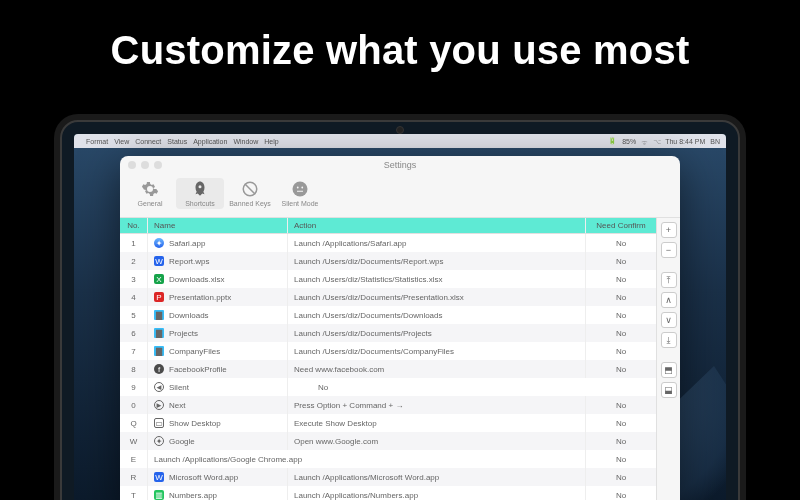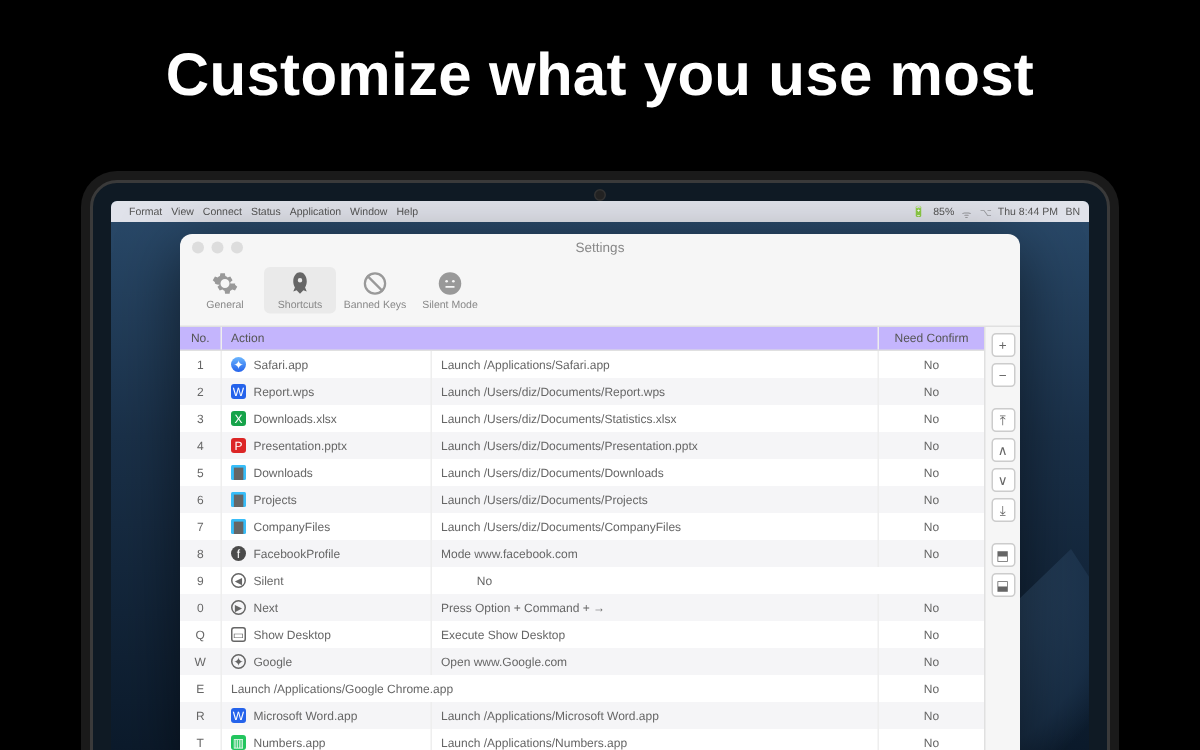--- a/index.html
+++ b/index.html
@@ -20,21 +20,21 @@
 .traffic div { width: 8px; height: 8px; border-radius: 50%; background: #ddd; }
 .win-title { position: absolute; left: 0; right: 0; text-align: center; font-size: 9px; color: #888; }
 .toolbar { height: 44px; display: flex; align-items: flex-start; gap: 2px; padding: 4px 6px 0; border-bottom: 1px solid #e0e0e0; }
 .tool-btn { width: 48px; text-align: center; cursor: pointer; padding: 2px 0; border-radius: 4px; }
 .tool-btn.active { background: #eaeaea; }
 .tool-btn .ticon { width: 18px; height: 18px; margin: 0 auto 2px; display: flex; align-items: center; justify-content: center; color: #999; }
 .tool-btn.active .ticon { color: #666; }
 .tool-btn .tlabel { font-size: 7px; color: #888; }
 .table-wrap { flex: 1; display: flex; overflow: hidden; background: #fff; }
 .table { flex: 1; overflow: hidden; }
-.thead { display: flex; height: 16px; background: #c4b5fd; border-bottom: 1px solid #e0e0e0; font-size: 8px; color: #555; font-weight: 500; }
+.thead { display: flex; height: 16px; background: #5eead4; border-bottom: 1px solid #e0e0e0; font-size: 8px; color: #555; font-weight: 500; }
 .th, .td { display: flex; align-items: center; padding: 0 6px; border-right: 1px solid #eee; }
 .th:last-child, .td:last-child { border-right: none; }
 .c-no { width: 28px; justify-content: center; }
 .c-name { width: 140px; }
 .c-action { flex: 1; }
 .c-confirm { width: 70px; justify-content: center; }
 .tbody { overflow-y: hidden; }
 .tr { display: flex; height: 18px; font-size: 8px; color: #666; }
 .tr:nth-child(even) { background: #f5f5f7; }
 .td.c-name { gap: 5px; }
@@ -120,20 +120,21 @@
               </svg>
             </div>
             <div class="tlabel">Silent Mode</div>
           </div>
         </div>
 
       <div class="table-wrap">
         <div class="table">
           <div class="thead">
             <div class="th c-no">No.</div>
+            <div class="th c-name">Name</div>
             <div class="th c-action">Action</div>
             <div class="th c-confirm">Need Confirm</div>
           </div>
           <div class="tbody" id="tbody">
               <div class="tr">
                 <div class="td c-no">1</div>
                 <div class="td c-name">
                   <span><div class="file-ico" style="background:linear-gradient(#6bb6ff,#2563eb);border-radius:50%;color:#fff">✦</div></span>
                   <span>Safari.app</span>
                 </div>
@@ -148,30 +149,30 @@
                 </div>
                 <div class="td c-action">Launch /Users/diz/Documents/Report.wps</div>
                 <div class="td c-confirm">No</div>
               </div>
               <div class="tr">
                 <div class="td c-no">3</div>
                 <div class="td c-name">
                   <span><div class="file-ico" style="background:#16a34a;color:#fff">X</div></span>
                   <span>Downloads.xlsx</span>
                 </div>
-                <div class="td c-action">Launch /Users/diz/Documents/Statistics.xlsx</div>
+                <div class="td c-action">Launch /Users/diz/Statistics/Statistics.xlsx</div>
                 <div class="td c-confirm">No</div>
               </div>
               <div class="tr">
                 <div class="td c-no">4</div>
                 <div class="td c-name">
                   <span><div class="file-ico" style="background:#dc2626;color:#fff">P</div></span>
                   <span>Presentation.pptx</span>
                 </div>
-                <div class="td c-action">Launch /Users/diz/Documents/Presentation.pptx</div>
+                <div class="td c-action">Launch /Users/diz/Documents/Presentation.xlsx</div>
                 <div class="td c-confirm">No</div>
               </div>
               <div class="tr">
                 <div class="td c-no">5</div>
                 <div class="td c-name">
                   <span><div class="file-ico" style="background:#38bdf8;border-radius:1px">▇</div></span>
                   <span>Downloads</span>
                 </div>
                 <div class="td c-action">Launch /Users/diz/Documents/Downloads</div>
                 <div class="td c-confirm">No</div>
@@ -193,21 +194,21 @@
                 </div>
                 <div class="td c-action">Launch /Users/diz/Documents/CompanyFiles</div>
                 <div class="td c-confirm">No</div>
               </div>
               <div class="tr">
                 <div class="td c-no">8</div>
                 <div class="td c-name">
                   <span><div class="file-ico" style="background:#4b4b4b;color:#fff;border-radius:50%">f</div></span>
                   <span>FacebookProfile</span>
                 </div>
-                <div class="td c-action">Mode www.facebook.com</div>
+                <div class="td c-action">Need www.facebook.com</div>
                 <div class="td c-confirm">No</div>
               </div>
               <div class="tr">
                 <div class="td c-no">9</div>
                 <div class="td c-name">
                   <span><div class="file-ico" style="border:1px solid #666;border-radius:50%;color:#666">◄</div></span>
                   <span>Silent</span>
                 </div>
                 <div class="td c-confirm">No</div>
               </div>

